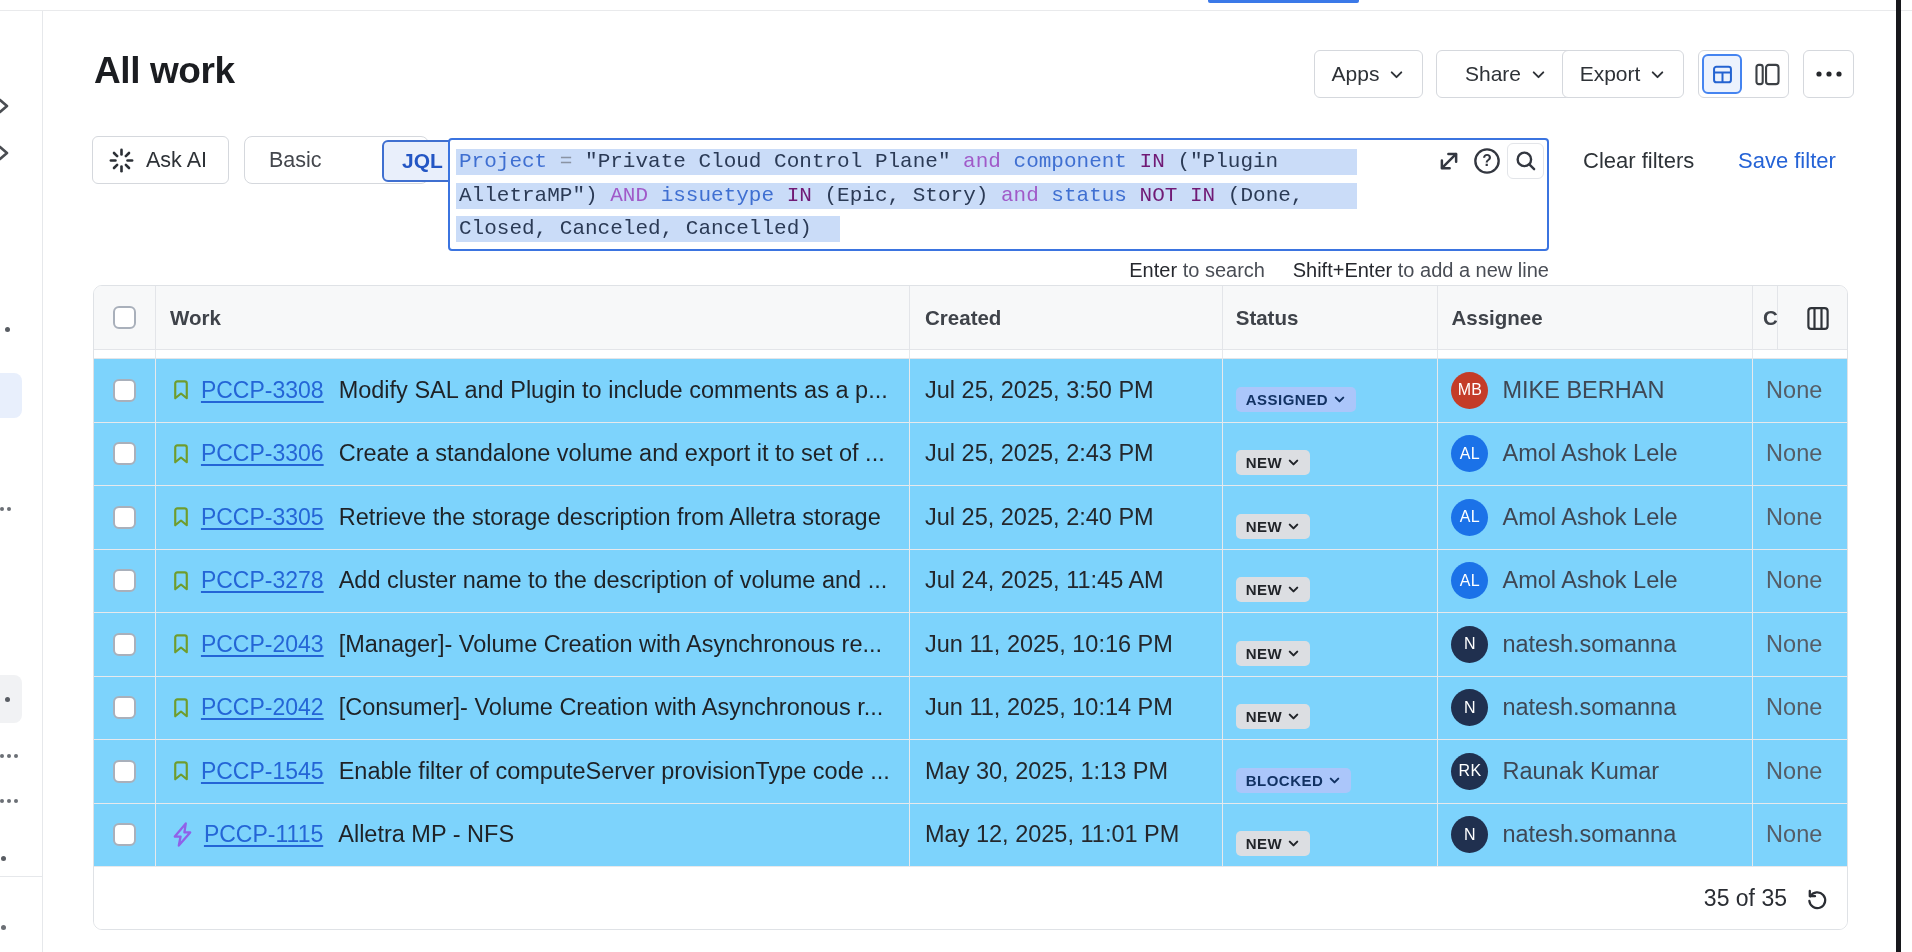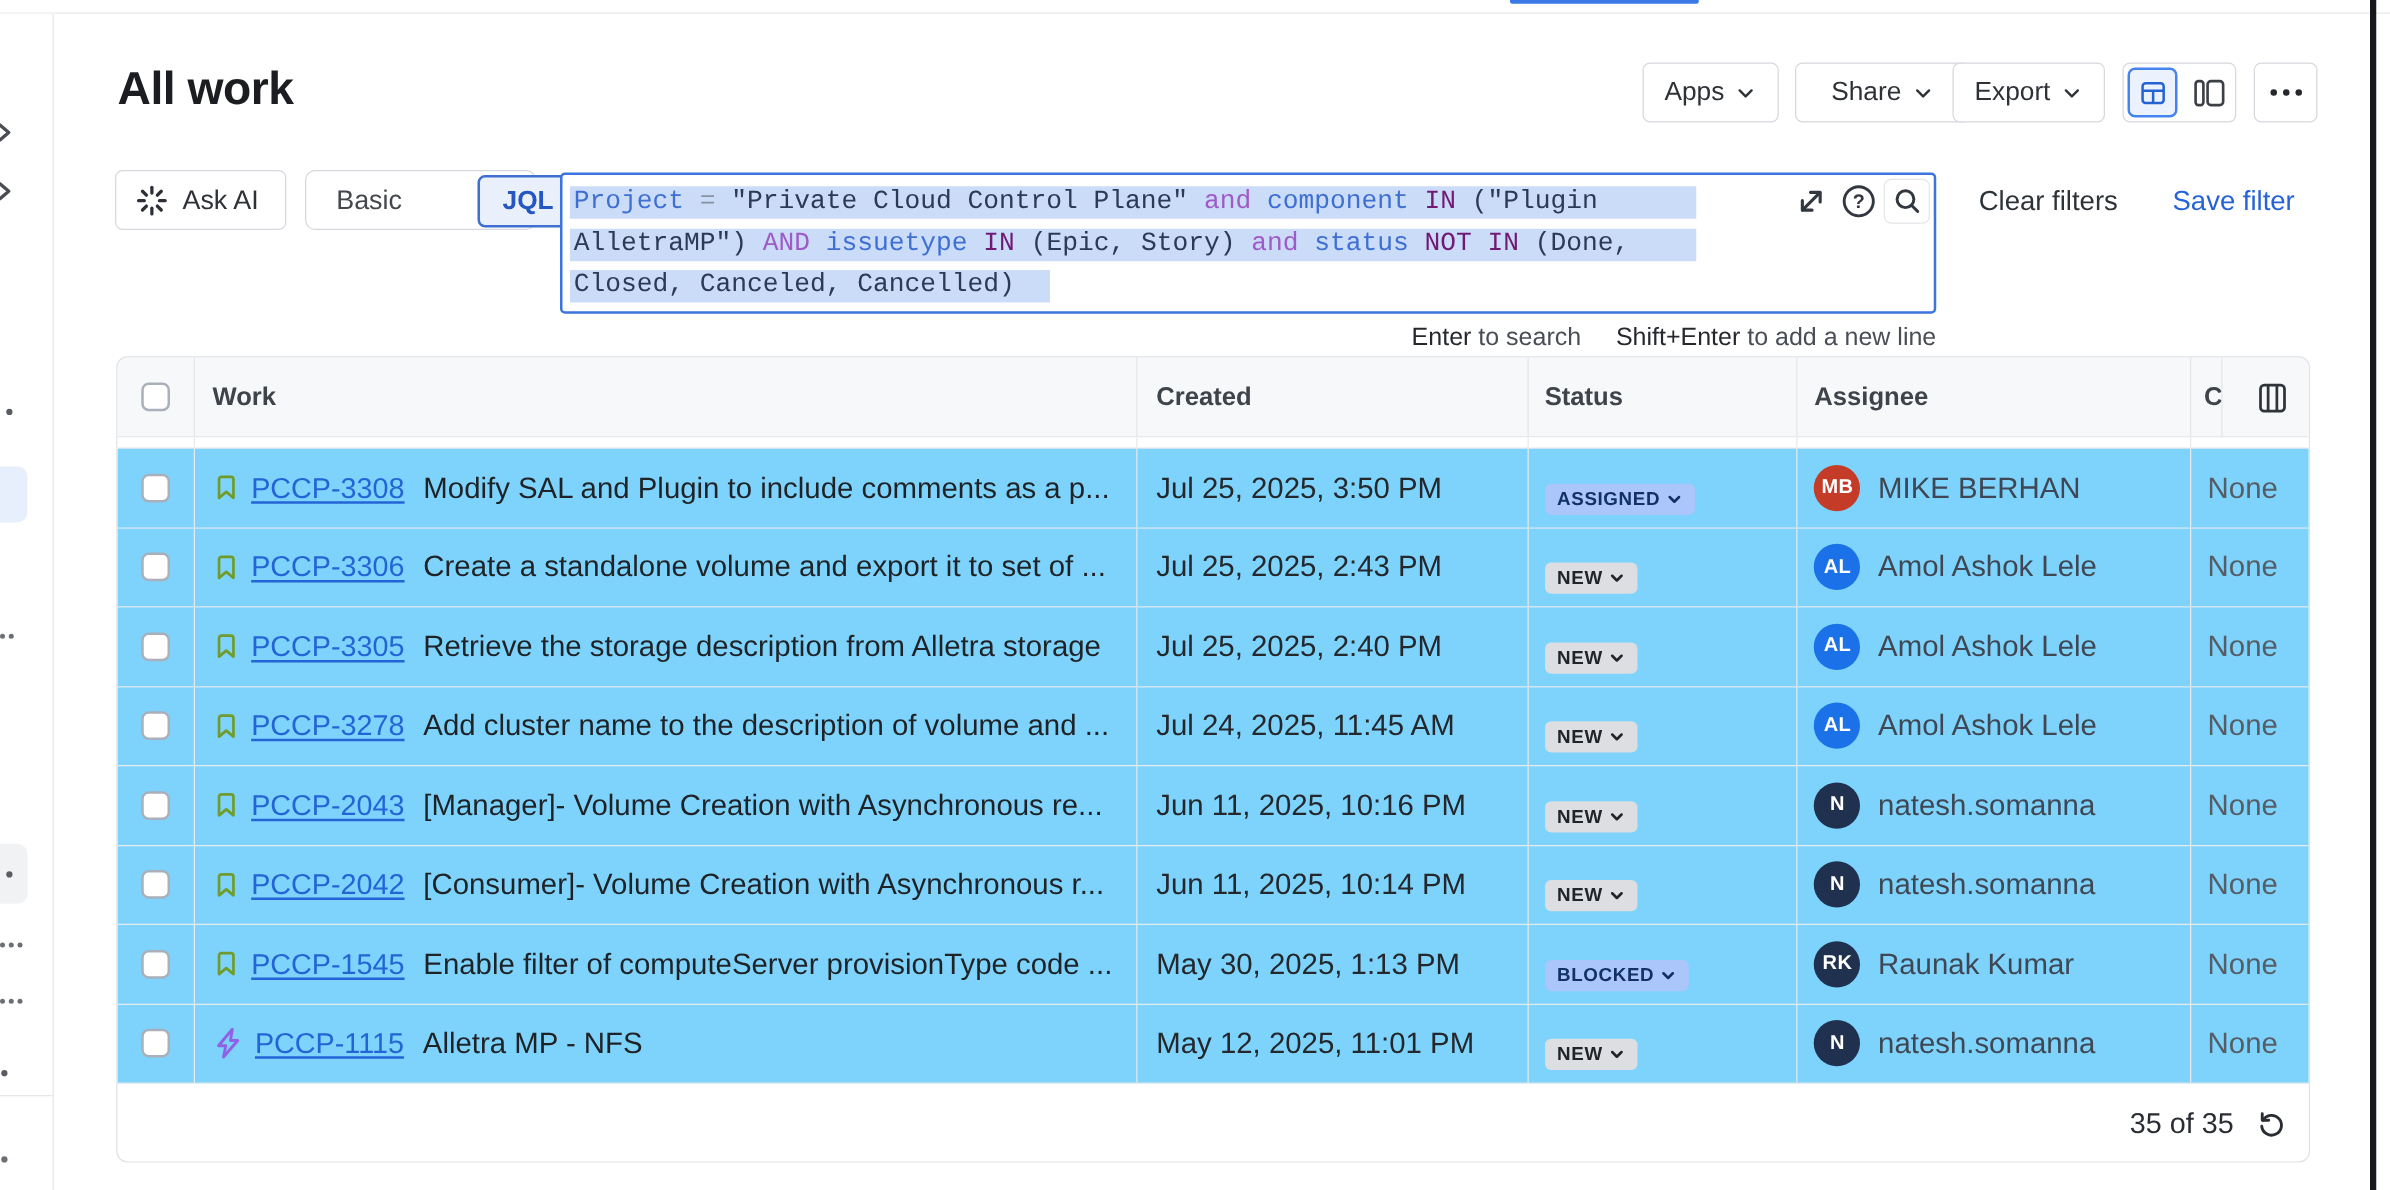--- a/index.html
+++ b/index.html
@@ -51,21 +51,21 @@
   .cb { width:23px; height:23px; border:2px solid #a9b0bb; border-radius:6px; background:#fff; }
   .wicon { margin-left:16px; flex:none; }
   .key { font-size:23px; font-weight:500; color:#2465d6; text-decoration:underline;
     text-underline-offset:3px; margin-left:11px; }
   .summ { font-size:23.5px; color:#1f2226; margin-left:15px; white-space:nowrap; }
   .date { font-size:23.5px; color:#24272c; }
   .chip { height:25px; border-radius:5px; display:flex; align-items:center; padding:0 9px 0 10px;
     font-size:15px; font-weight:700; letter-spacing:0.5px; gap:4px; margin-top:18px; }
   .chip.bl { background:#abc6fa; color:#123263; }
   .chip.gr { background:#dcdee2; color:#212429; }
-  .av { width:37px; height:37px; border-radius:50%; color:#fff; font-size:16px; font-weight:700;
+  .av { width:37px; height:37px; border-radius:50%; color:#fff; font-size:16px; font-weight:400;
     display:flex; align-items:center; justify-content:center; flex:none; letter-spacing:0.3px; }
   .aname { font-size:23.5px; color:#3f4754; margin-left:14px; white-space:nowrap; }
   .none { font-size:23.5px; color:#555d66; }
   .tfoot { height:63px; background:#fff; display:flex; align-items:center; justify-content:flex-end; }
   #f35 { font-size:23px; font-weight:500; color:#2a2d33; }
 </style>
 </head>
 <body>
 <div id="topline"></div>
 <div id="bluebar"></div>

